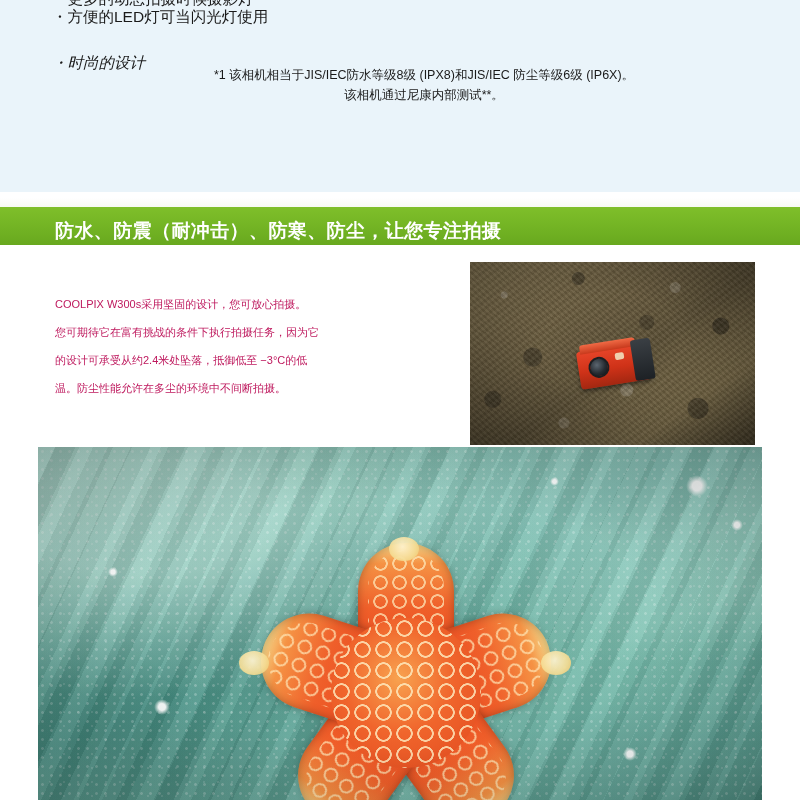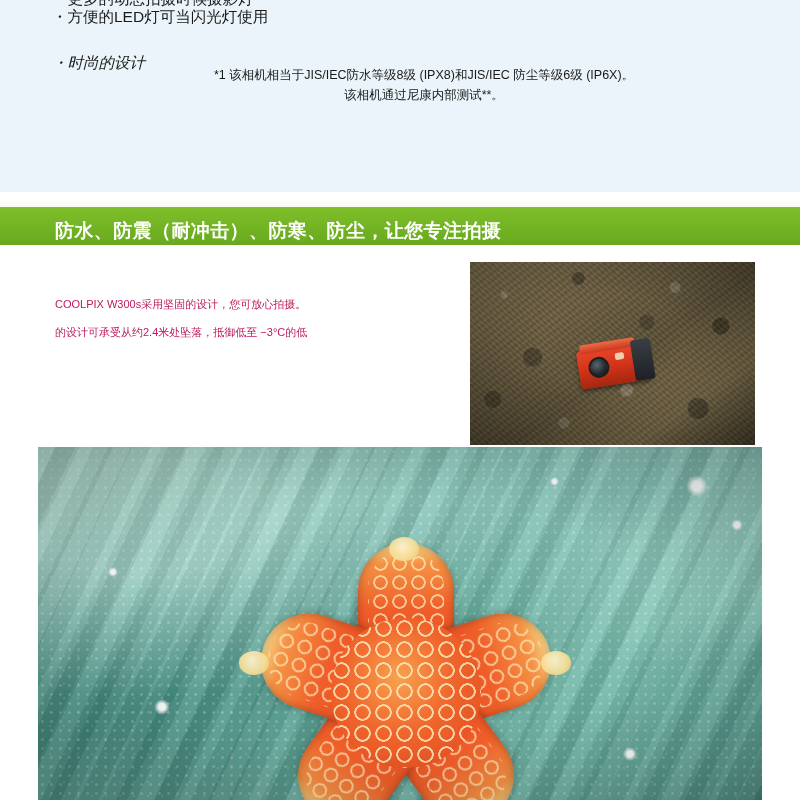--- a/index.html
+++ b/index.html
@@ -339,21 +339,23 @@
   </div>
 
   <div class="green-band-wrap"></div>
   <div class="green-band">
     <div class="green-band-title">防水、防震（耐冲击）、防寒、防尘，让您专注拍摄</div>
   </div>
 
   <div class="feature">
     <div class="feature-text">
       <div class="line">COOLPIX W300s采用坚固的设计，您可放心拍摄。</div>
+      <div class="line">您可期待它在富有挑战的条件下执行拍摄任务，因为它</div>
       <div class="line">的设计可承受从约2.4米处坠落，抵御低至 −3°C的低</div>
+      <div class="line">温。防尘性能允许在多尘的环境中不间断拍摄。</div>
     </div>
 
     <div class="dirt-photo">
       <div class="dirt-bg"></div>
       <div class="dirt-grain"></div>
       <div class="cam">
         <div class="cam-body"></div>
         <div class="cam-top"></div>
         <div class="cam-side"></div>
         <div class="cam-lens"></div>

